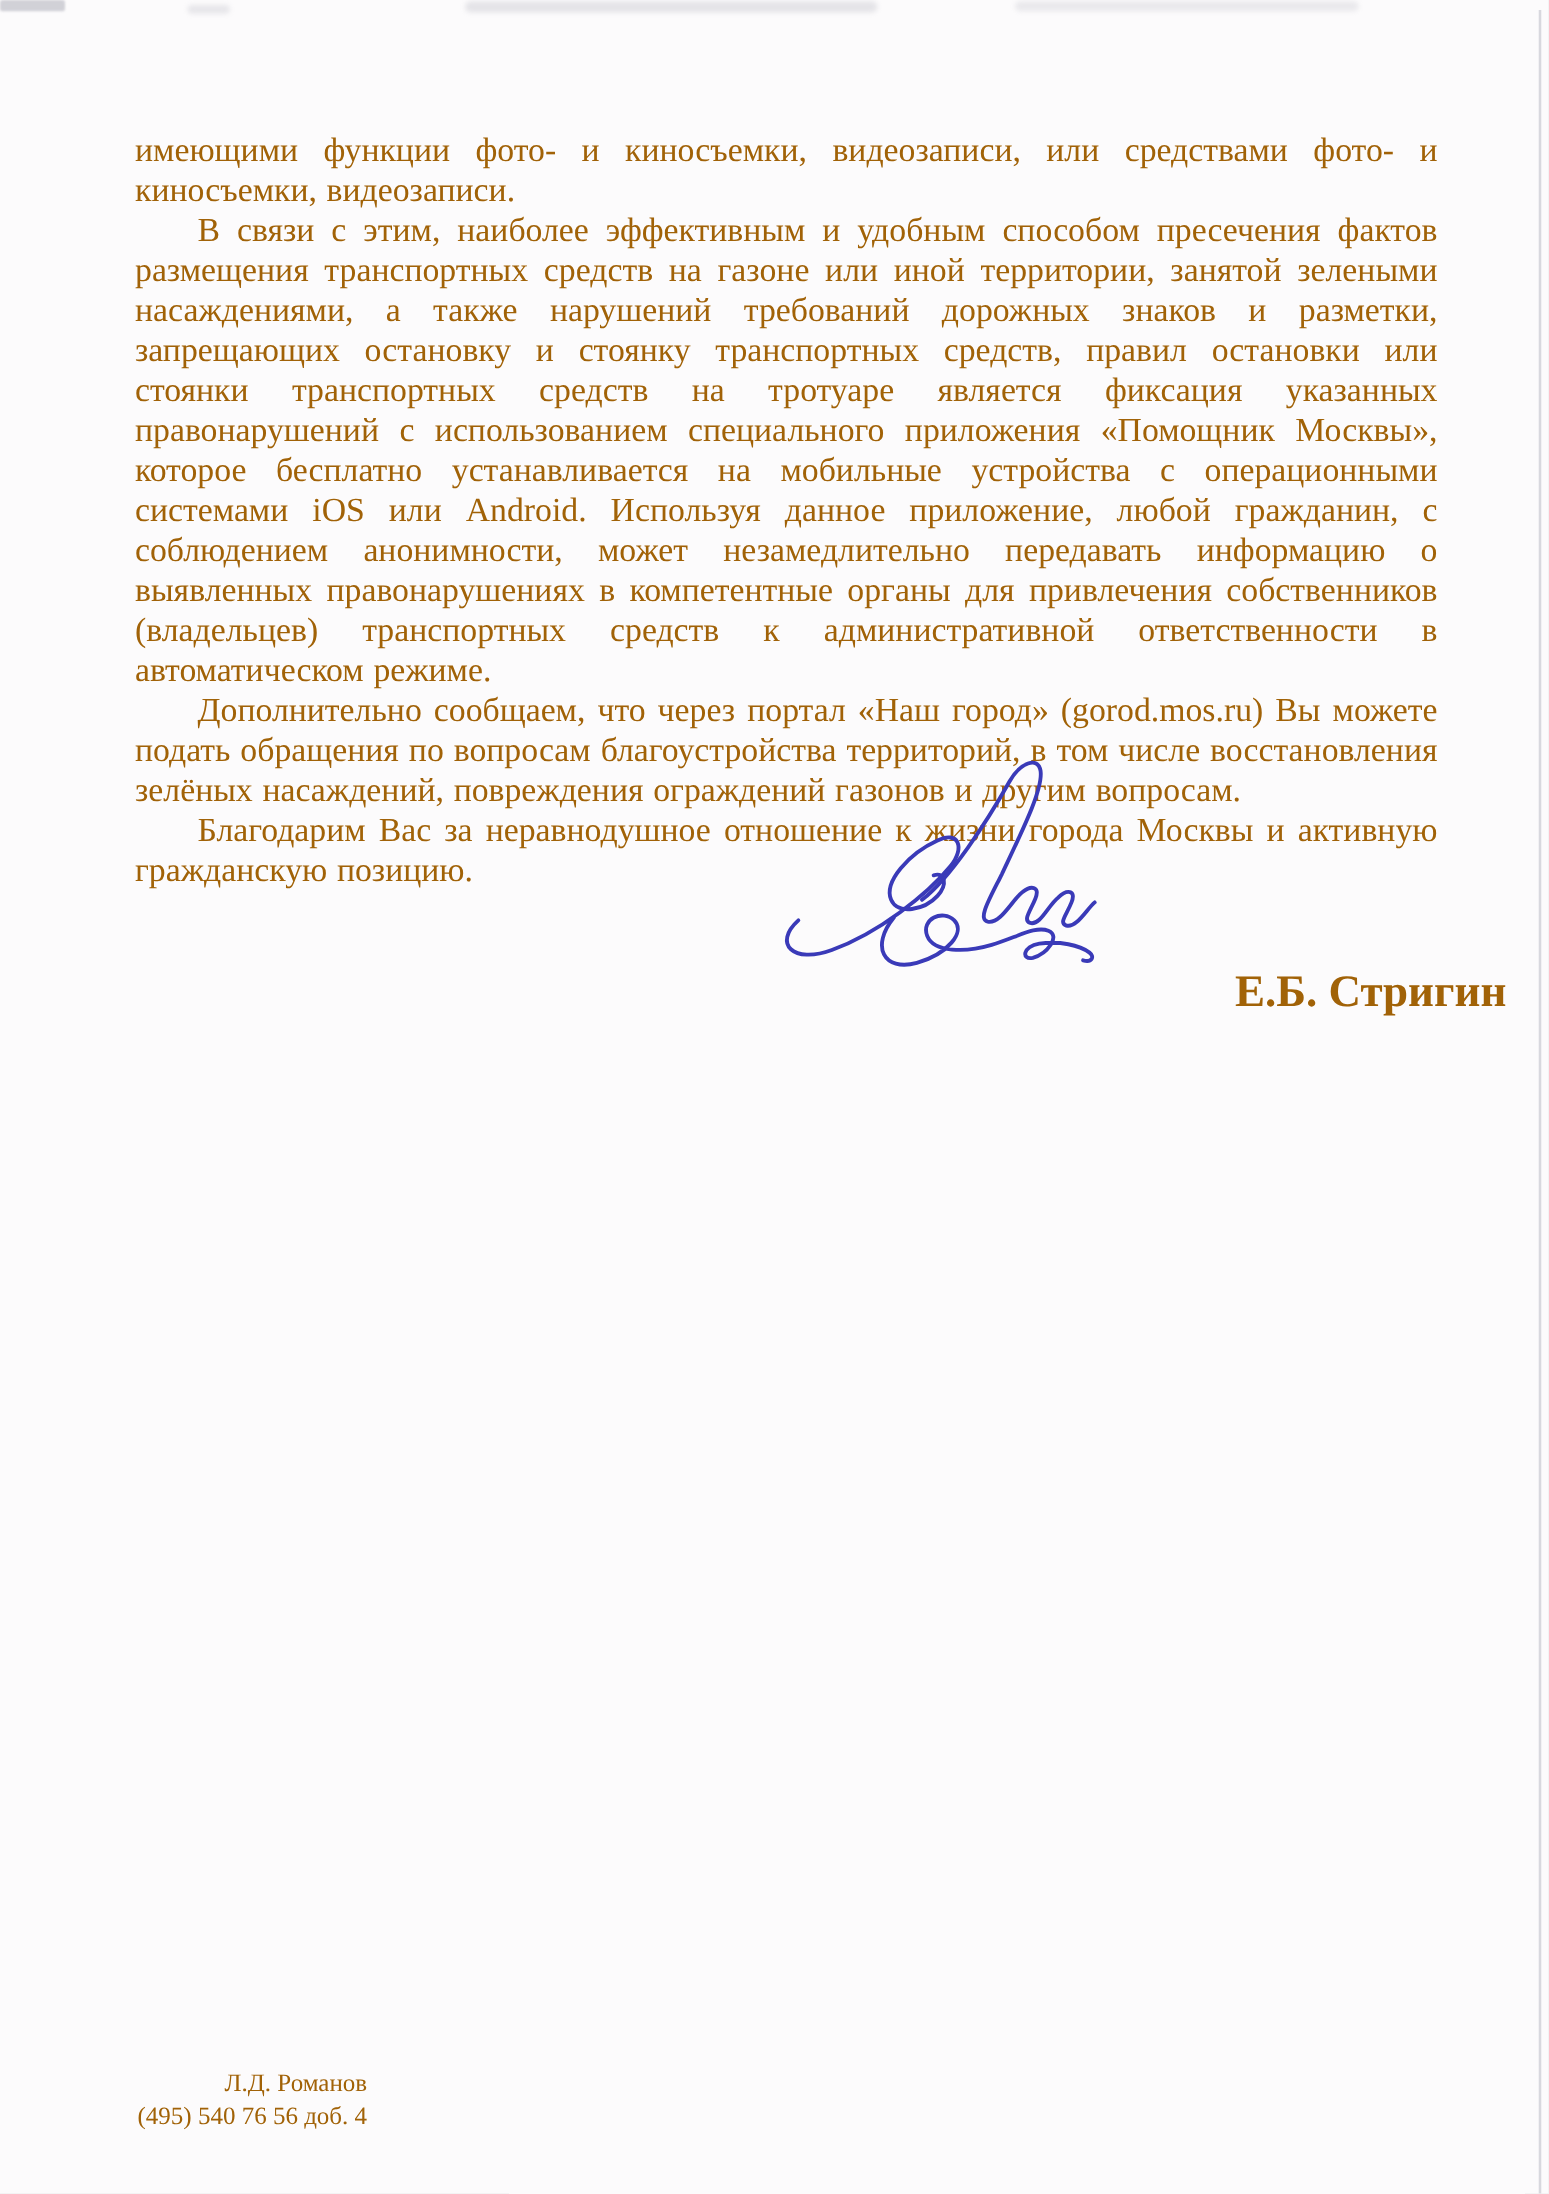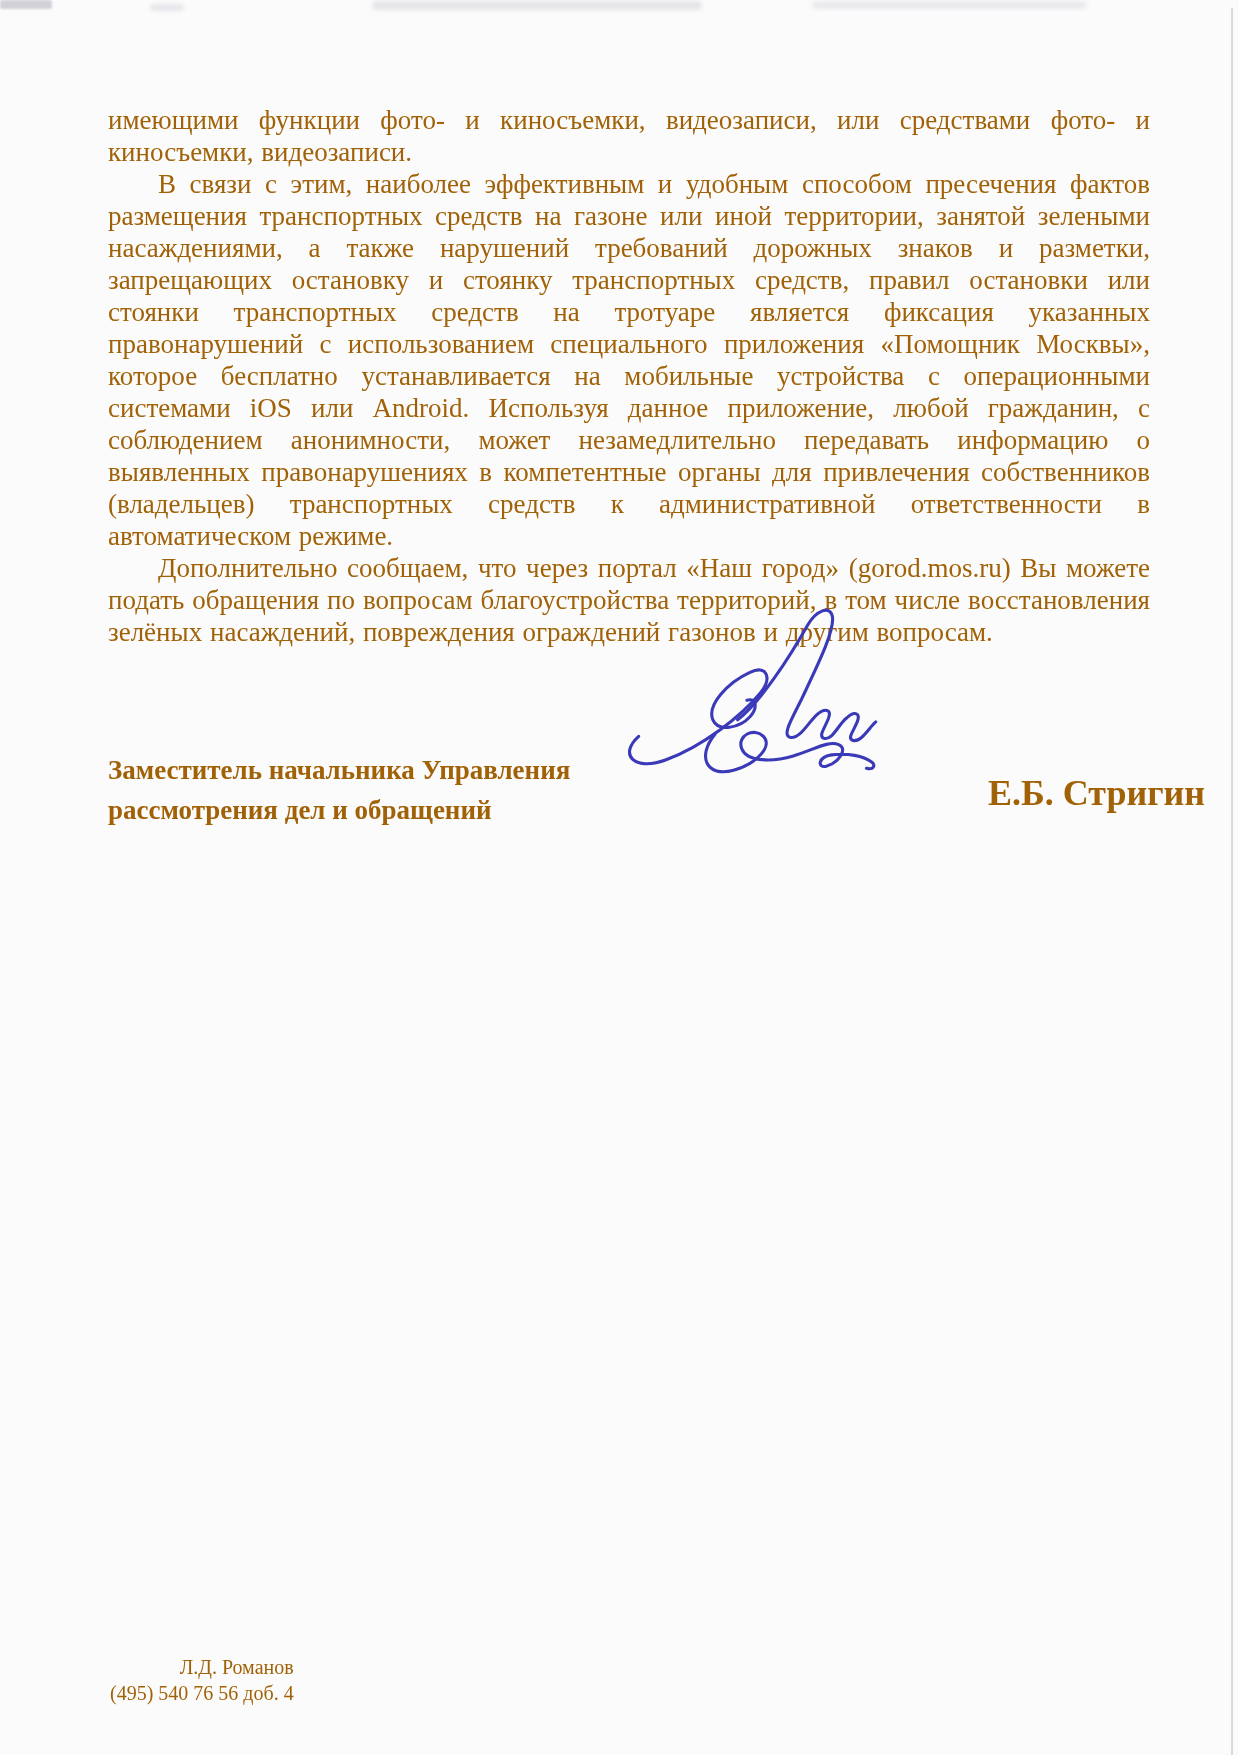--- a/index.html
+++ b/index.html
@@ -102,34 +102,31 @@
   <div class="smudge s1"></div>
   <div class="smudge s2"></div>
   <div class="smudge s3"></div>
   <div class="smudge s4"></div>
   <div class="edge-line-right"></div>
 
   <div class="letter-body">
     <p class="no-indent">имеющими функции фото- и киносъемки, видеозаписи, или средствами фото- и киносъемки, видеозаписи.</p>
     <p>В связи с этим, наиболее эффективным и удобным способом пресечения фактов размещения транспортных средств на газоне или иной территории, занятой зелеными насаждениями, а также нарушений требований дорожных знаков и разметки, запрещающих остановку и стоянку транспортных средств, правил остановки или стоянки транспортных средств на тротуаре является фиксация указанных правонарушений с использованием специального приложения «Помощник Москвы», которое бесплатно устанавливается на мобильные устройства с операционными системами iOS или Android. Используя данное приложение, любой гражданин, с соблюдением анонимности, может незамедлительно передавать информацию о выявленных правонарушениях в компетентные органы для привлечения собственников (владельцев) транспортных средств к административной ответственности в автоматическом режиме.</p>
     <p>Дополнительно сообщаем, что через портал «Наш город» (gorod.mos.ru) Вы можете подать обращения по вопросам благоустройства территорий, в том числе восстановления зелёных насаждений, повреждения ограждений газонов и другим вопросам.</p>
+    <p>Благодарим Вас за неравнодушное отношение к жизни города Москвы и активную гражданскую позицию.</p>
   </div>
 
   <svg class="signature-svg" viewBox="0 0 260 170">
     <g fill="none" stroke-width="3" stroke-linecap="round" stroke-linejoin="round">
       <path d="M 22,128 C 2,146 18,162 48,151 C 84,138 122,108 140,86 C 152,71 146,58 130,66 C 108,76 88,98 94,112 C 99,124 120,120 130,109 C 138,100 136,90 127,93" stroke="#3a3ab8"></path>
       <path d="M 118,112 C 140,95 168,52 186,20 C 194,6 208,0 210,12 C 212,26 196,58 180,92 C 170,112 161,127 169,129 C 179,131 188,112 196,106 C 202,101 210,101 206,111 C 202,121 196,128 202,130 C 210,132 216,116 224,110 C 230,104 238,104 234,114 C 230,124 224,130 230,132 C 238,134 246,119 252,114" stroke="#3a3ab8"></path>
       <path d="M 96,126 C 78,148 88,168 114,161 C 138,154 152,137 143,128 C 134,119 117,127 122,140 C 127,153 152,153 172,147 C 192,141 206,132 216,136 C 226,140 215,154 204,157 C 195,159 196,148 209,146 C 225,144 240,147 248,153 C 252,156 250,161 243,159" stroke="#3a3ab8"></path>
     </g>
   </svg>
 
-  <div class="sign-title">
-    <div>Заместитель начальника Управления</div>
-    <div>рассмотрения дел и обращений</div>
-  </div>
   <div class="signer-name">Е.Б. Стригин</div>
 
   <div class="footer-info">
     <div>Л.Д. Романов</div>
     <div>(495) 540 76 56 доб. 4</div>
   </div>
 
 </div>
 
 </body></html>

